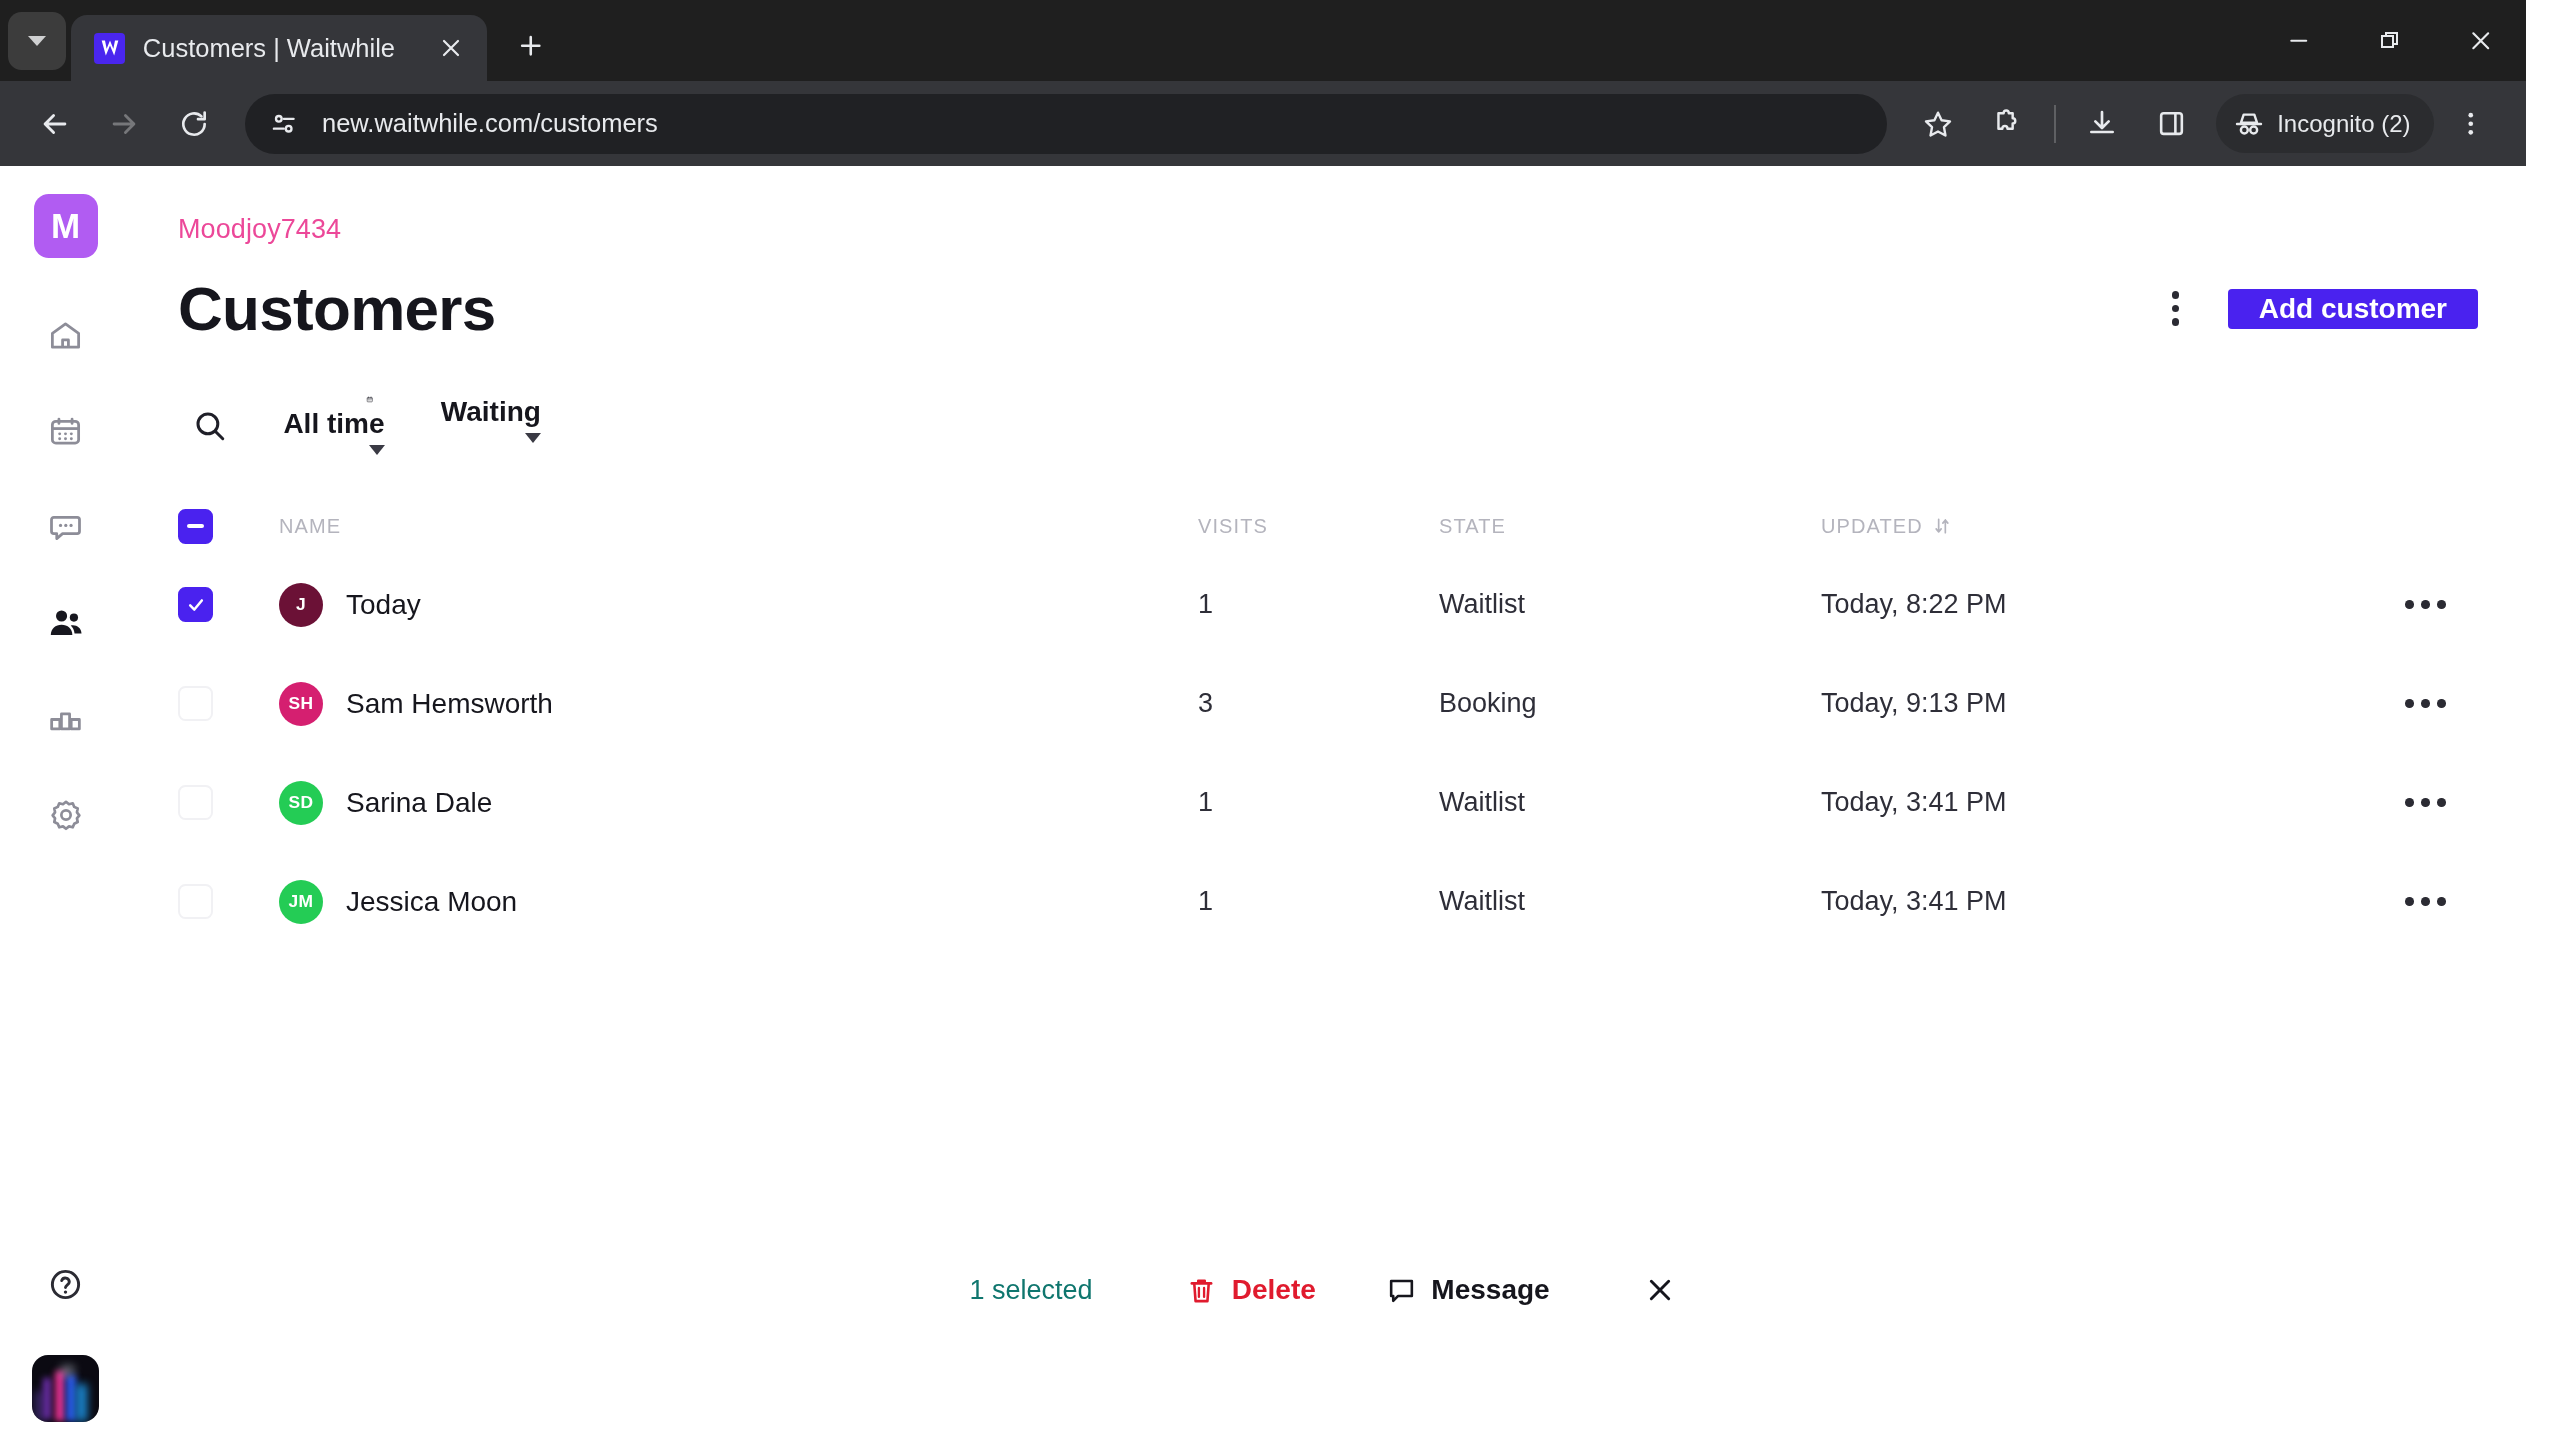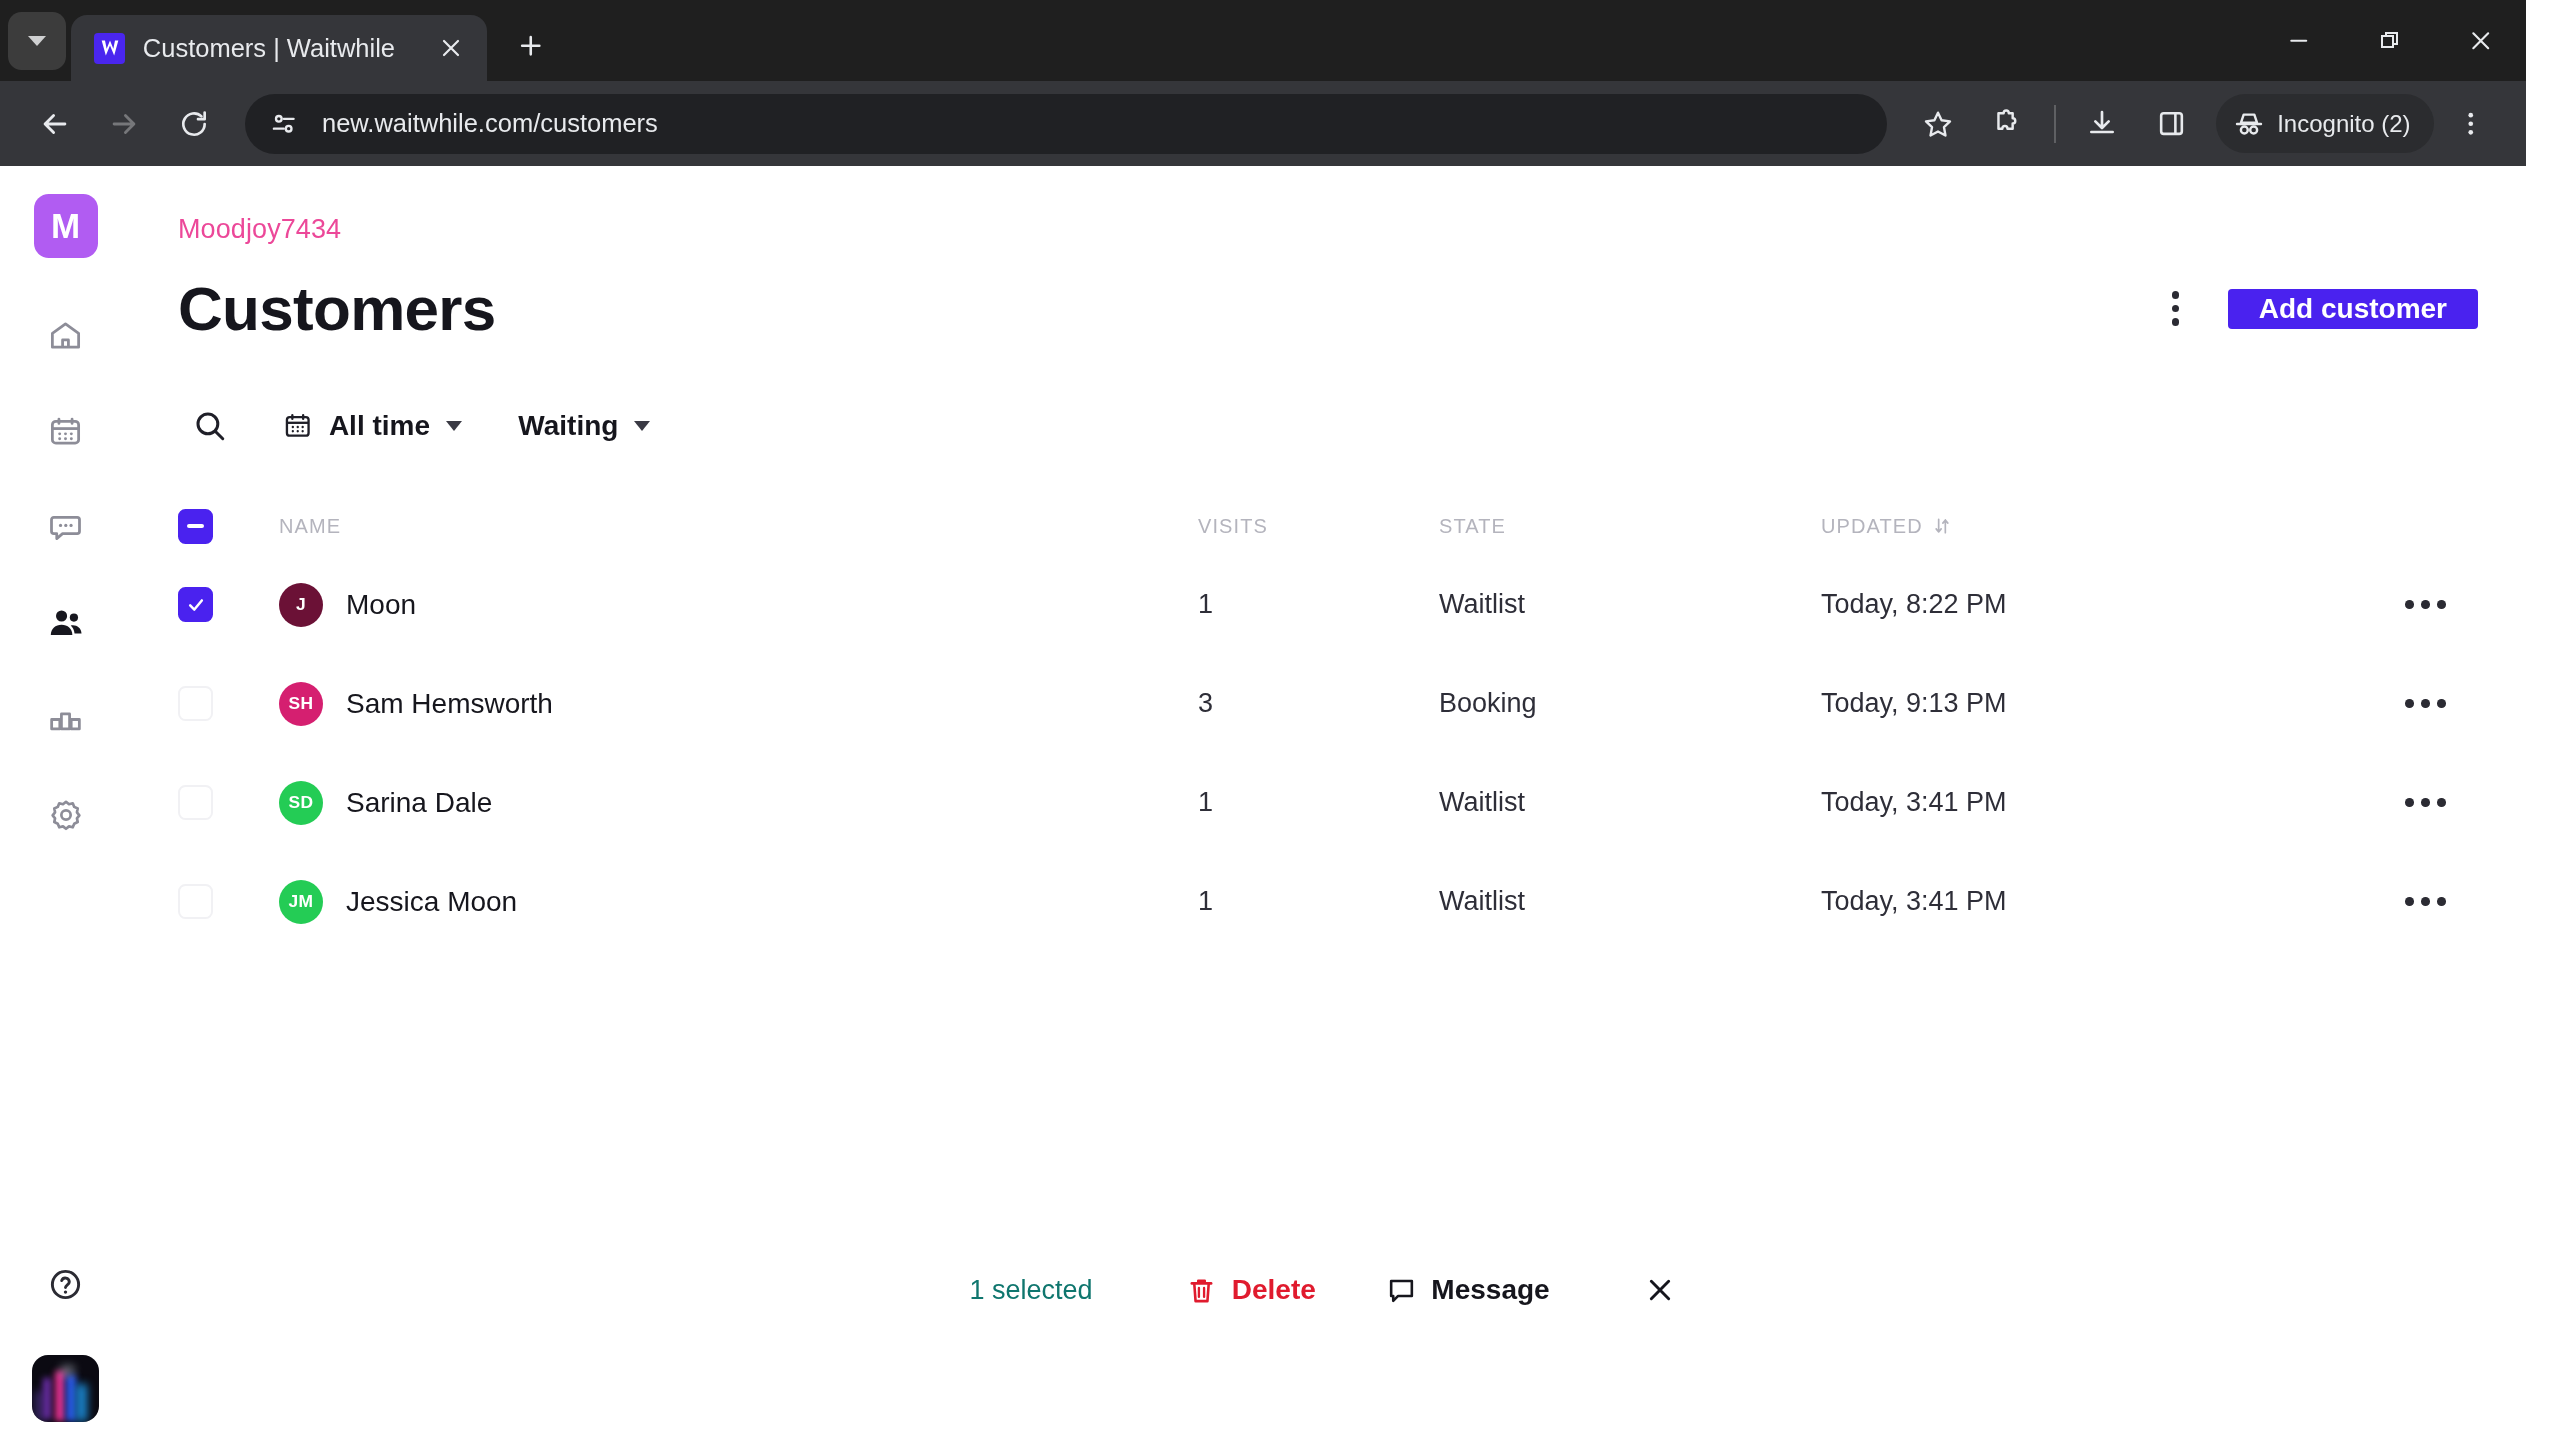--- a/index.html
+++ b/index.html
@@ -265,26 +265,27 @@
     gap: 0;
   }
   .filter-search {
     width: 64px; height: 59px;
     display: flex; align-items: center; justify-content: center;
     border-radius: 9.4px;
     cursor: pointer;
     margin-right: 28px;
   }
   .filter-chip {
-    display: flex; align-items: center; gap: 16px;
+    display: flex; align-items: flex-end; gap: 5px;
     height: 59px;
     padding: 0 13.4px;
     border-radius: 9.4px;
     cursor: pointer;
     margin-right: 29.5px;
+    flex-direction: column;
   }
   .filter-chip .fc-label {
     font-size: 28px;
     font-weight: bold;
     color: #16161d;
     white-space: nowrap;
   }
   .caret {
     width: 0; height: 0;
     border-left: 8.7px solid transparent;
@@ -671,21 +672,21 @@
             <div class="trow">
               <div class="cb-cell">
                 <div class="checkbox checked">
                   <svg class="cb-tick" viewBox="0 0 24 24">
                     <path d="M5 12.5 L10 17.5 L19 6.5" fill="none" stroke="#ffffff" stroke-width="3" stroke-linecap="round" stroke-linejoin="round"></path>
                   </svg>
                 </div>
               </div>
               <div class="col-name name-cell">
                 <span class="avatar" style="background:#6b1136">J</span>
-                <span class="cust-name">Moon</span>
+                <span class="cust-name">Today</span>
               </div>
               <div class="col-visits cell-text">1</div>
               <div class="col-state cell-text">Waitlist</div>
               <div class="col-updated cell-text">Today, 8:22 PM</div>
               <div class="col-act">
                 <div class="row-dots">
                   <i></i>
                   <i></i>
                   <i></i>
                 </div>

